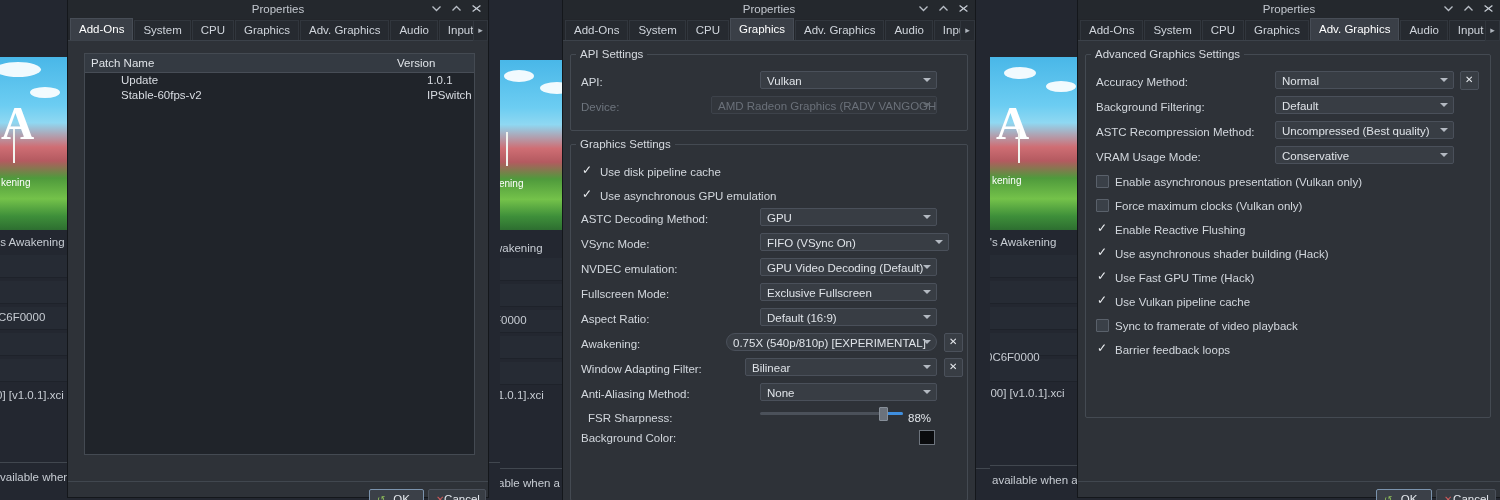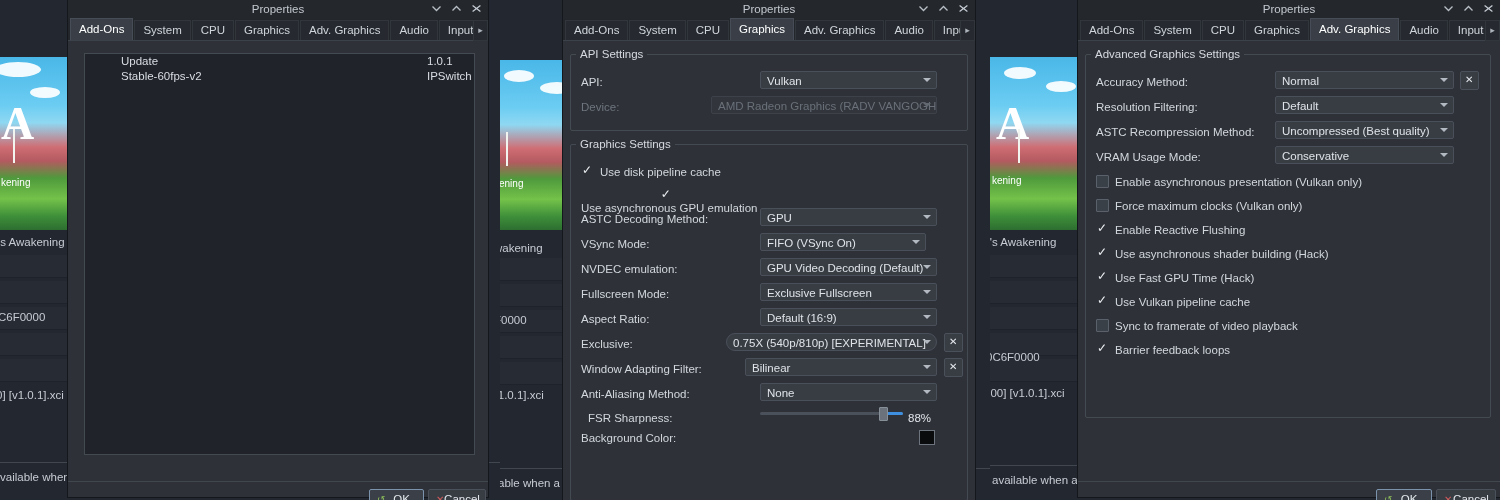--- a/index.html
+++ b/index.html
@@ -174,20 +174,24 @@
       <div class="tab">System</div>
       <div class="tab">CPU</div>
       <div class="tab">Graphics</div>
       <div class="tab">Adv. Graphics</div>
       <div class="tab">Audio</div>
       <div class="tab clip" style="max-width:58px;">Input Prc</div>
       <div class="tabscroll">▸</div>
     </div>
     <div class="body">
       <div class="listview" style="left:16px;top:12px;width:389px;height:400px;">
+        <div class="lv-head">
+          <div class="lv-c1">Patch Name</div>
+          <div class="lv-c2">Version</div>
+        </div>
         <div class="lv-row">
           <div class="lv-c1 lv-ind">Update</div>
           <div class="lv-c2">1.0.1</div>
         </div>
         <div class="lv-row">
           <div class="lv-c1 lv-ind">Stable-60fps-v2</div>
           <div class="lv-c2">IPSwitch</div>
         </div>
       </div>
       <div class="sep" style="left:0;top:440px;width:420px;"></div>
@@ -246,51 +250,51 @@
         <span>AMD Radeon Graphics (RADV VANGOGH)</span><span class="arw"></span>
       </div>
 
       <div class="group" style="left:7px;top:103px;width:396px;height:355px;"></div>
       <div class="grouptitle" style="left:13px;top:97px;">Graphics Settings</div>
 
       <div class="chk on" style="left:18px;top:124px;">
         <span class="box"></span>
         <span>Use disk pipeline cache</span>
       </div>
-      <div class="chk on" style="left:18px;top:148px;flex-direction:column;">
+      <div class="chk on" style="left:18px;top:148px;">
         <span class="box"></span>
         <span>Use asynchronous GPU emulation</span>
       </div>
 
       <div class="lbl" style="left:18px;top:172px;">ASTC Decoding Method:</div>
       <div class="combo" style="left:197px;top:167px;width:177px;">
         <span>GPU</span><span class="arw"></span>
       </div>
 
       <div class="lbl" style="left:18px;top:197px;">VSync Mode:</div>
-      <div class="combo" style="left:197px;top:192px;width:166px;">
+      <div class="combo" style="left:197px;top:192px;width:189px;">
         <span>FIFO (VSync On)</span><span class="arw"></span>
       </div>
 
       <div class="lbl" style="left:18px;top:222px;">NVDEC emulation:</div>
       <div class="combo" style="left:197px;top:217px;width:177px;">
         <span>GPU Video Decoding (Default)</span><span class="arw"></span>
       </div>
 
       <div class="lbl" style="left:18px;top:247px;">Fullscreen Mode:</div>
       <div class="combo" style="left:197px;top:242px;width:177px;">
         <span>Exclusive Fullscreen</span><span class="arw"></span>
       </div>
 
       <div class="lbl" style="left:18px;top:272px;">Aspect Ratio:</div>
       <div class="combo" style="left:197px;top:267px;width:177px;">
         <span>Default (16:9)</span><span class="arw"></span>
       </div>
 
-      <div class="lbl" style="left:18px;top:297px;">Exclusive:</div>
+      <div class="lbl" style="left:18px;top:297px;">Awakening:</div>
       <div class="combo" style="left:163px;top:292px;width:211px;border-radius:9px;">
         <span>0.75X (540p/810p) [EXPERIMENTAL]</span><span class="arw"></span>
       </div>
       <div class="rstbtn" style="left:381px;top:292px;">
           <i>✕</i>
         </div>
 
       <div class="lbl" style="left:18px;top:322px;">Window Adapting Filter:</div>
       <div class="combo" style="left:182px;top:317px;width:192px;">
         <span>Bilinear</span><span class="arw"></span>
@@ -354,21 +358,21 @@
       <div class="grouptitle" style="left:13px;top:7px;">Advanced Graphics Settings</div>
 
       <div class="lbl" style="left:18px;top:35px;">Accuracy Method:</div>
       <div class="combo" style="left:197px;top:30px;width:179px;">
         <span>Normal</span><span class="arw"></span>
       </div>
       <div class="rstbtn" style="left:382px;top:30px;">
           <i>✕</i>
         </div>
 
-      <div class="lbl" style="left:18px;top:60px;">Resolution Filtering:</div>
+      <div class="lbl" style="left:18px;top:60px;">Background Filtering:</div>
       <div class="combo" style="left:197px;top:55px;width:179px;">
         <span>Default</span><span class="arw"></span>
       </div>
 
       <div class="lbl" style="left:18px;top:85px;">ASTC Recompression Method:</div>
       <div class="combo" style="left:197px;top:80px;width:179px;">
         <span>Uncompressed (Best quality)</span><span class="arw"></span>
       </div>
 
       <div class="lbl" style="left:18px;top:110px;">VRAM Usage Mode:</div>

